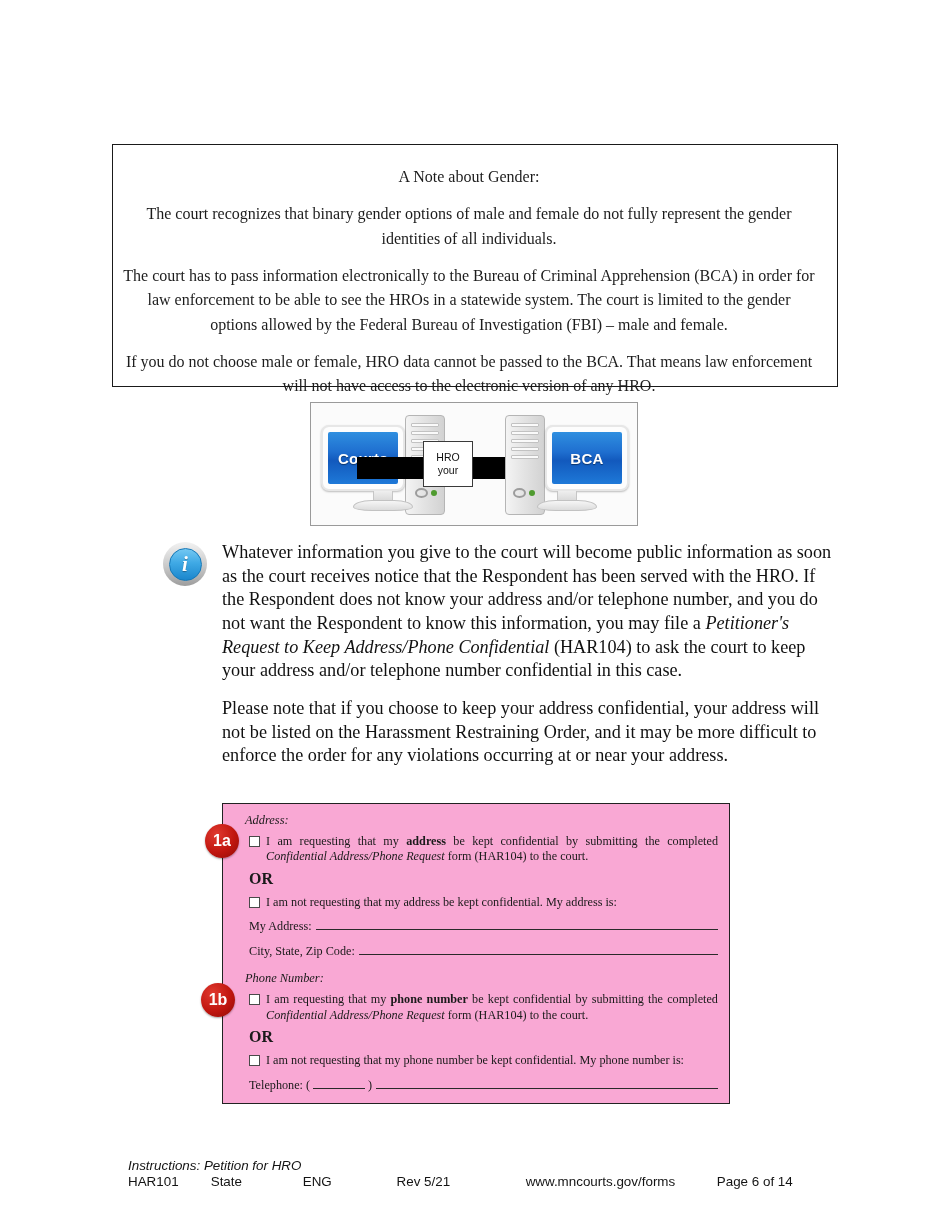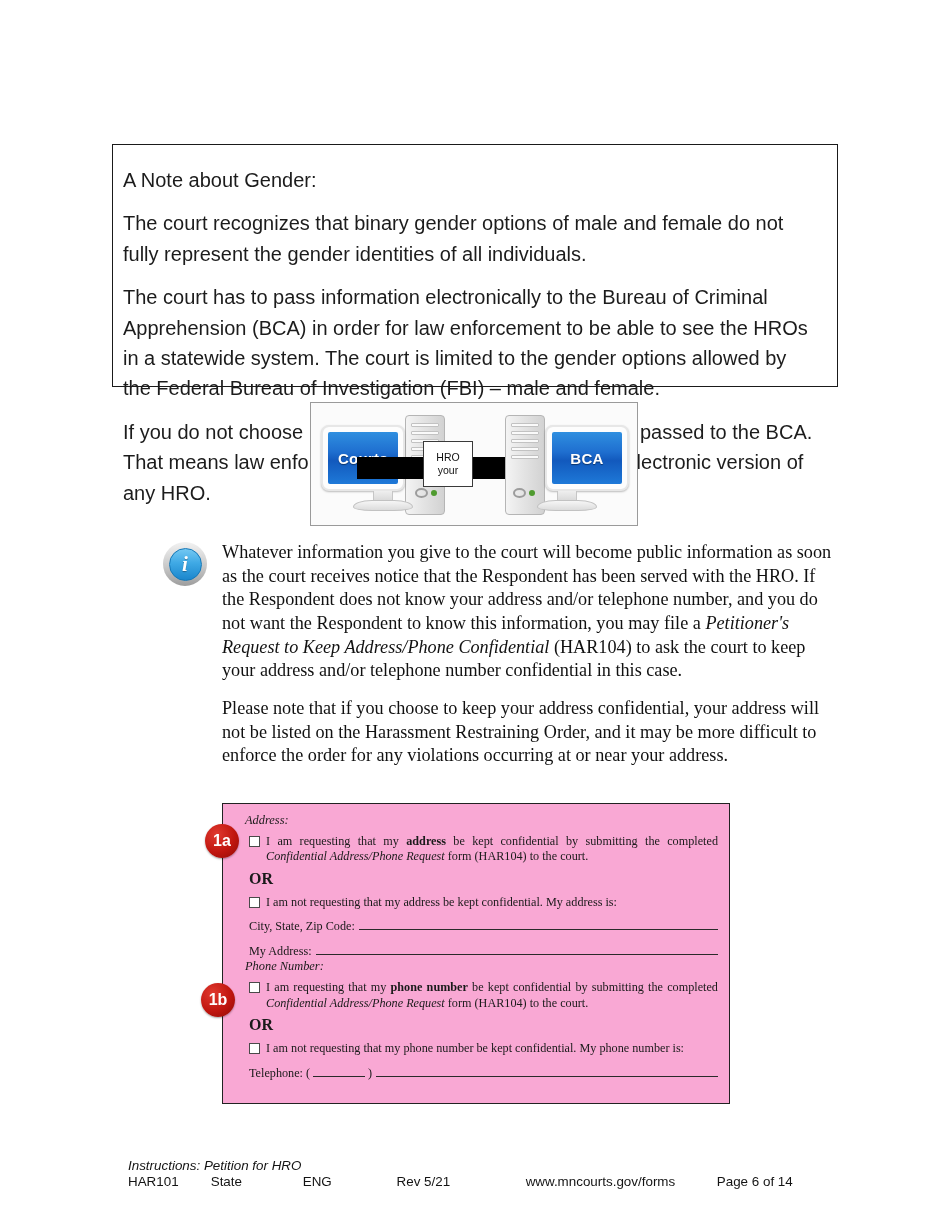--- a/index.html
+++ b/index.html
@@ -22,24 +22,25 @@
     left: 112px;
     top: 144px;
     width: 726px;
     height: 243px;
     border: 1.3px solid #1a1a1a;
     box-sizing: border-box;
     background: #fff;
   }
   .gender-inner {
     padding: 20px 22px 0 10px;
-    font-family: Liberation Sans, sans-serif;
-    font-size: 20px;
+    font-family: Liberation Serif, serif;
+    font-size: 16px;
     line-height: 1.52;
     color: #1c1c1c;
+    text-align: center;
   }
   .gender-inner p {
     margin: 0 0 13px 0;
   }
   .gender-inner p:last-child { margin-bottom: 15px; }
 
   
   .diagram-box {
     position: absolute;
     left: 310px;
@@ -254,21 +255,21 @@
     font-size: 12.2px;
     line-height: 1.28;
     color: #1a1a1a;
   }
   .form-inner { padding: 7px 11px 0 22px; }
   .section-label {
     font-style: italic;
     font-size: 12.4px;
     margin: 2px 0 5px 0;
   }
-  .section-label.second { margin-top: 0; }
+  .section-label.second { margin-top: 12px; }
   .opt-row {
     display: flex;
     align-items: flex-start;
     margin: 0 0 3px 0;
     padding-left: 4px;
   }
   .cbx {
     flex: 0 0 auto;
     width: 11px; height: 11px;
     border: 1.1px solid #4a4a4a;
@@ -433,26 +434,26 @@
     </div>
 
     <div class="or-word">OR</div>
 
     <div class="opt-row">
       <div class="cbx"></div>
       <div class="opt-text nojust">I am not requesting that my address be kept confidential.  My address is:</div>
     </div>
 
     <div class="fill-row">
+      <span class="lbl">My Address:</span>
+      <span class="fill-line"></span>
+    </div>
+
+    <div class="fill-row">
       <span class="lbl">City, State, Zip Code:</span>
-      <span class="fill-line"></span>
-    </div>
-
-    <div class="fill-row">
-      <span class="lbl">My Address:</span>
       <span class="fill-line"></span>
     </div>
 
     <div class="section-label second">Phone Number:</div>
 
     <div class="opt-row">
       <div class="cbx"></div>
       <div class="opt-text"><span>I am requesting that my </span><b>phone number</b><span> be kept confidential by submitting the completed </span><i>Confidential Address/Phone Request</i><span> form (HAR104) to the court.</span></div>
     </div>
 

